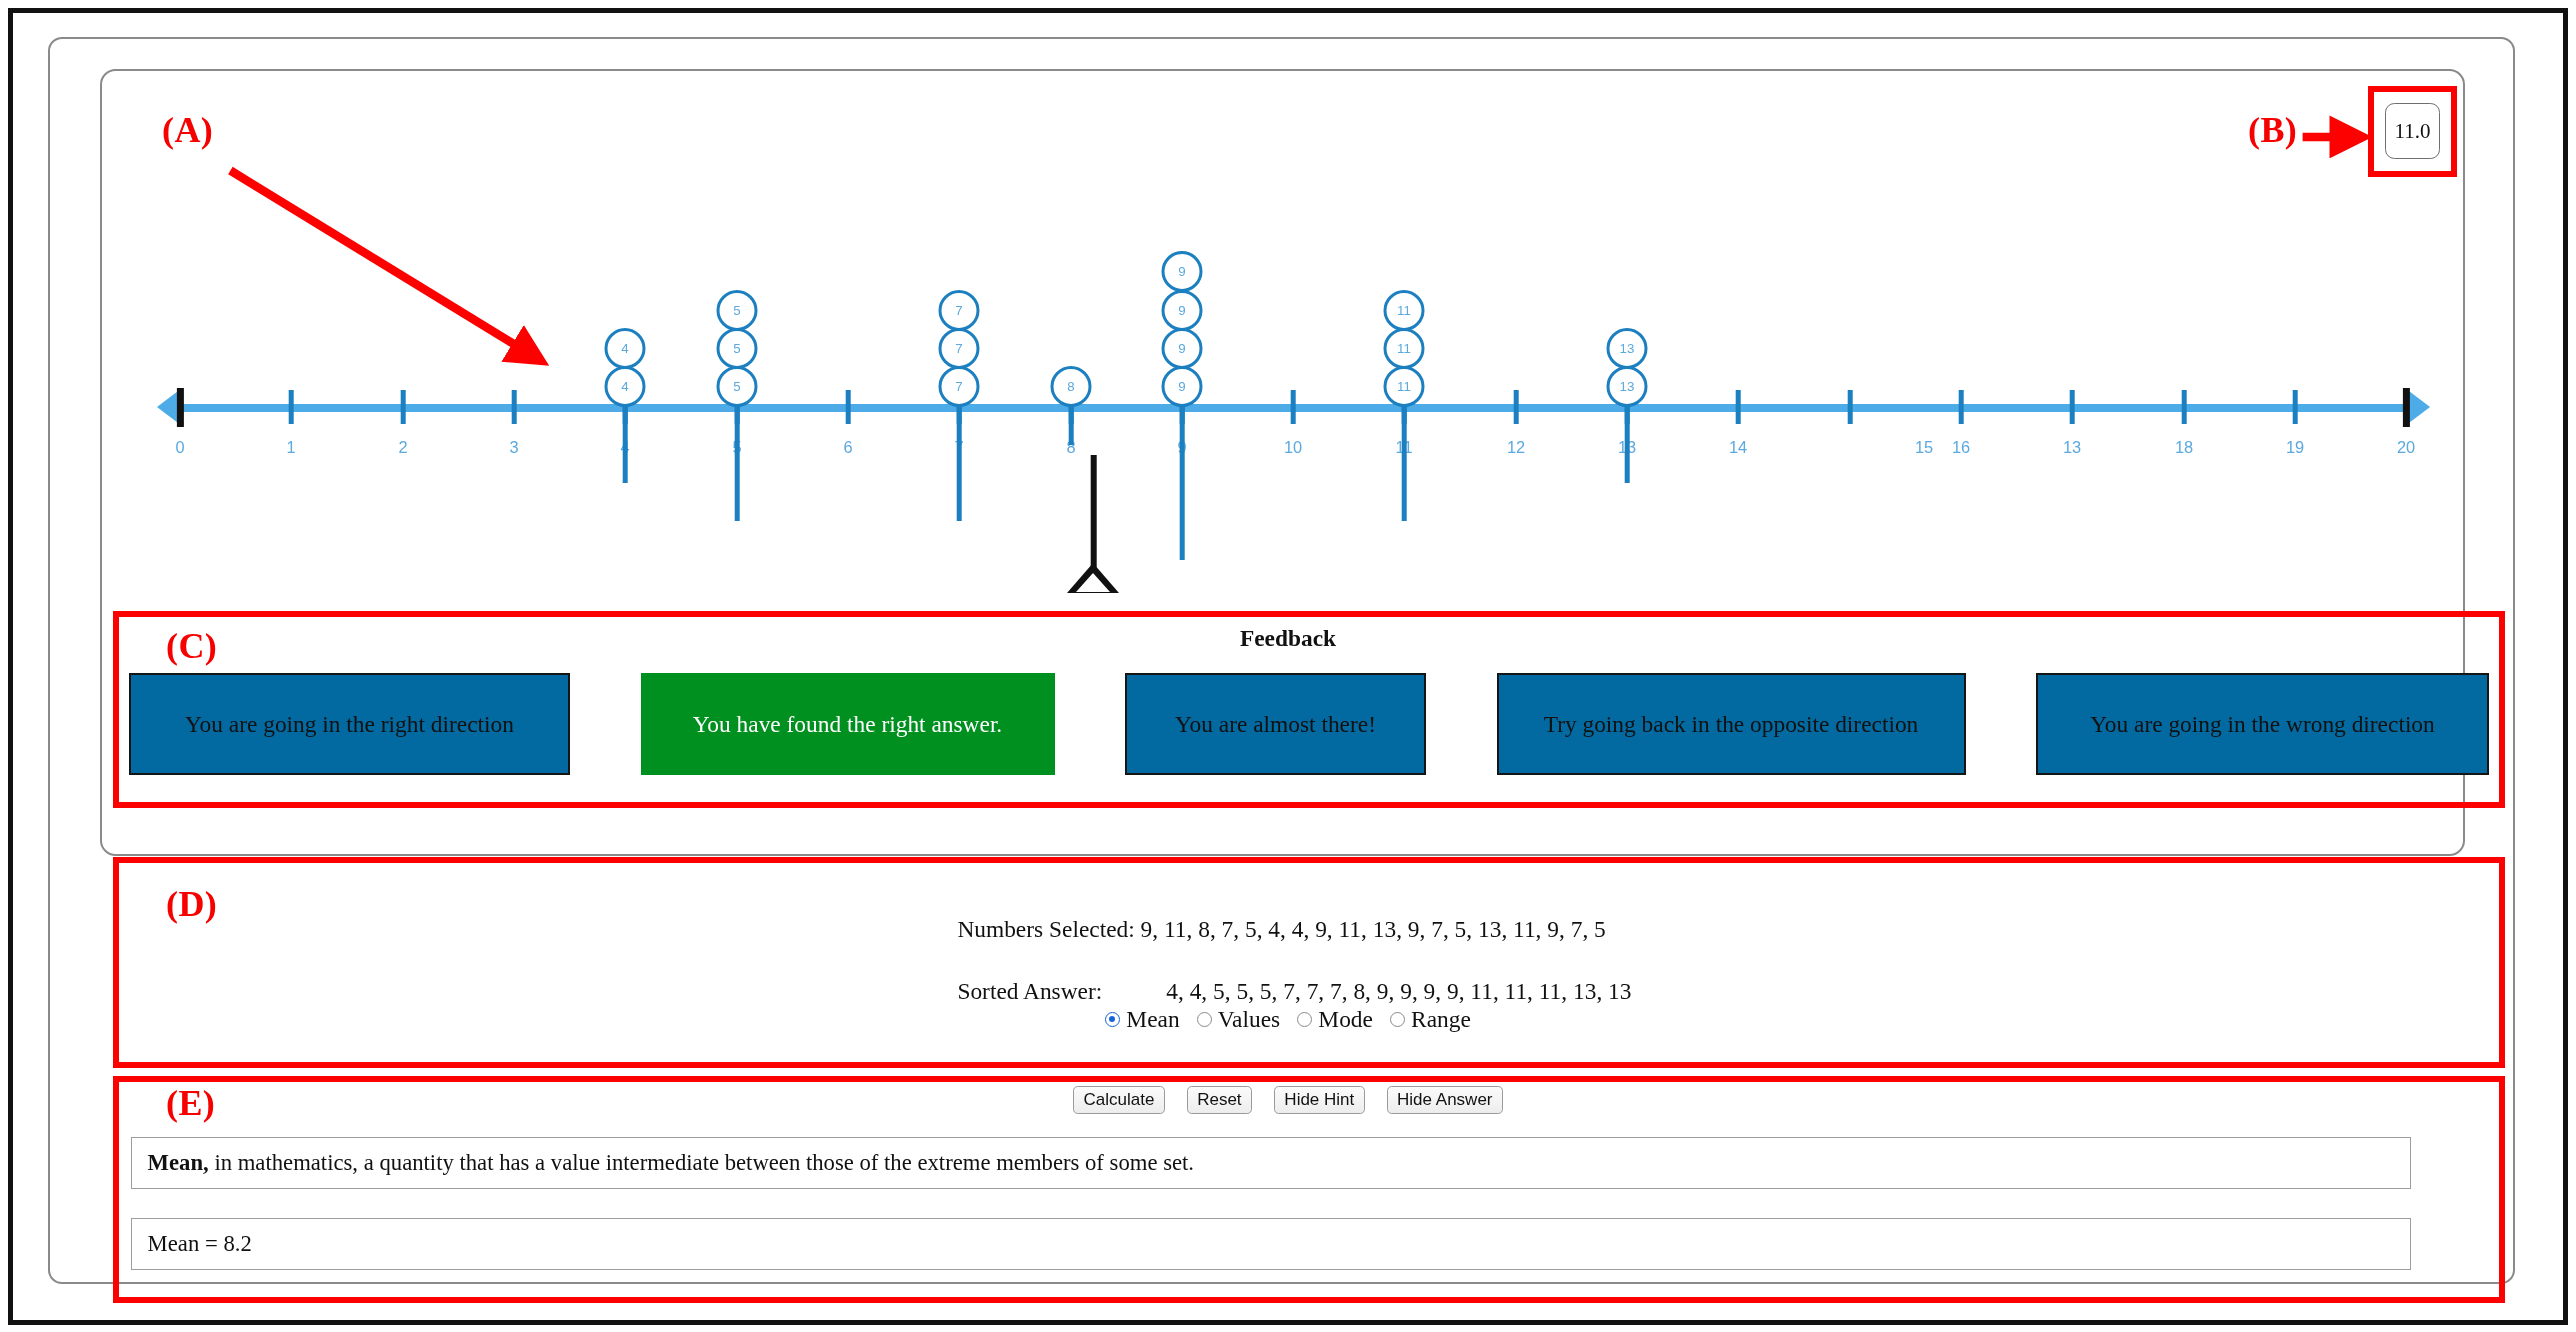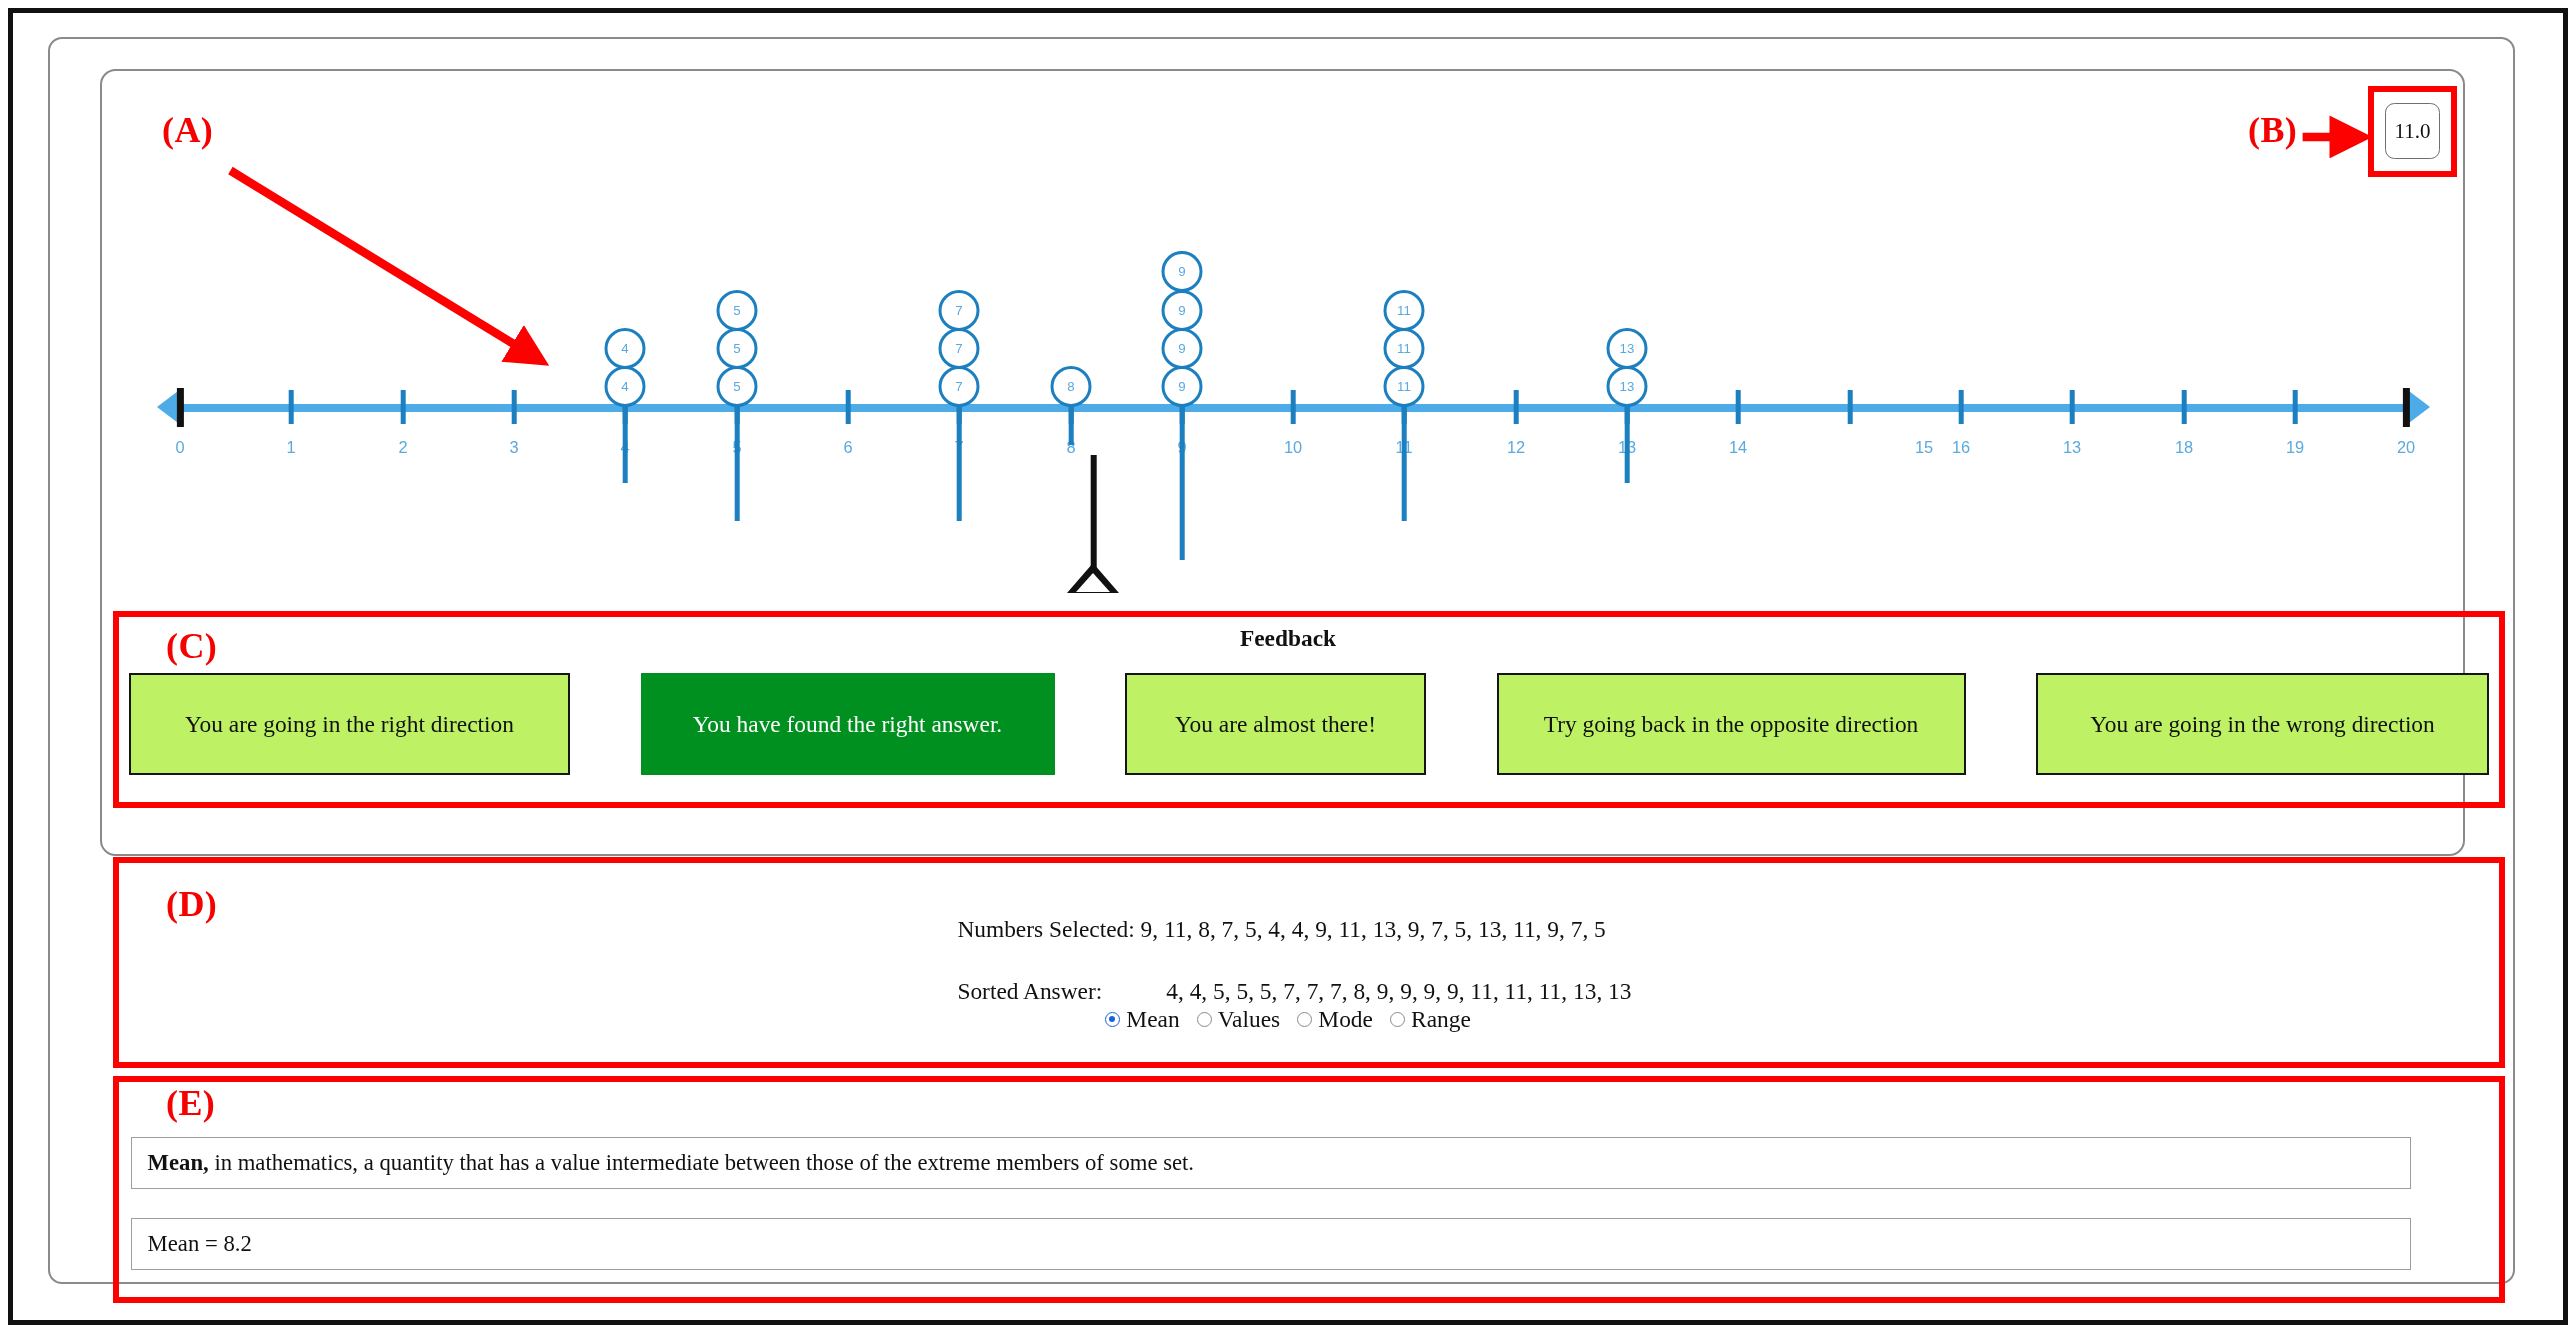--- a/index.html
+++ b/index.html
@@ -190,21 +190,21 @@
   .feedback-row {
     position: absolute;
     left: 129px; top: 673px;
     width: 2360px; height: 102px;
     display: flex;
     justify-content: space-between;
     align-items: stretch;
   }
   .fb-box {
     border: 2.3px solid #151515;
-    background: #bef264;
+    background: #0369a1;
     color: #111111;
     font-family: "Liberation Serif", serif;
     font-size: 23.4px;
     display: flex;
     align-items: center;
     justify-content: center;
     text-align: center;
     padding: 0 11px;
   }
   .fb-w1 { width: 441px; }
@@ -417,20 +417,26 @@
         <span class="radio-dot"></span>
         <span>Mode</span>
       </label>
       <label class="radio-item">
         <span class="radio-dot"></span>
         <span>Range</span>
       </label>
     </div>
 
   <div class="red-box box-E"></div>
+  <div class="btn-row" id="btn-row">
+      <button class="ui-btn">Calculate</button>
+      <button class="ui-btn">Reset</button>
+      <button class="ui-btn">Hide Hint</button>
+      <button class="ui-btn">Hide Answer</button>
+    </div>
 
   <div class="info-field hint-field">
     <span><b>Mean,</b><span> in mathematics, a quantity that has a value intermediate between those of the extreme members of some set.</span></span>
   </div>
   <div class="info-field answer-field">Mean = 8.2</div>
 
   <div class="ann-label ann-A">(A)</div>
   <div class="ann-label ann-B">(B)</div>
   <div class="ann-label ann-C">(C)</div>
   <div class="ann-label ann-D">(D)</div>

